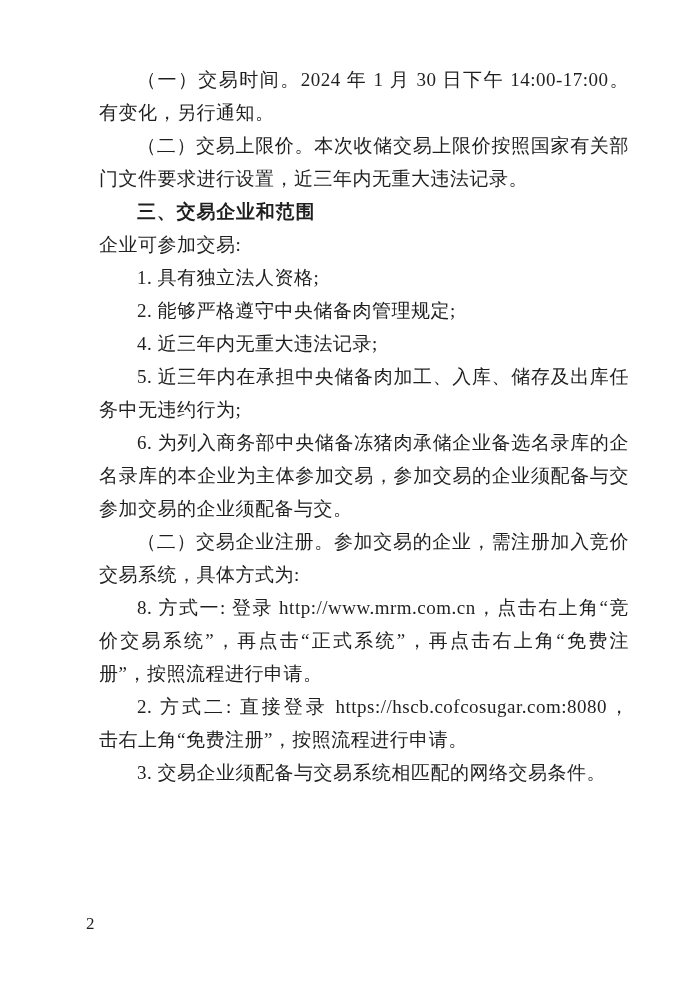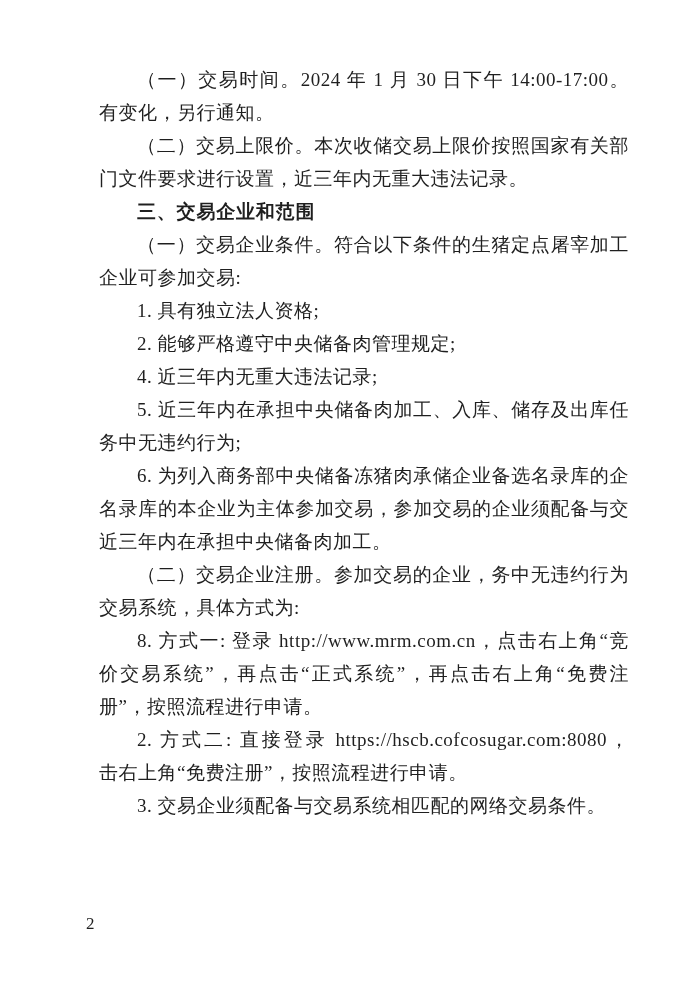--- a/index.html
+++ b/index.html
@@ -57,31 +57,30 @@
 </head>
 <body>
 
 <div class="page">
   <div class="content">
     <div class="line indent fill">（一）交易时间。2024 年 1 月 30 日下午 14:00-17:00。如</div>
     <div class="line">有变化，另行通知。</div>
     <div class="line indent fill">（二）交易上限价。本次收储交易上限价按照国家有关部</div>
     <div class="line">门文件要求进行设置，近三年内无重大违法记录。</div>
     <div class="line indent heading">三、交易企业和范围</div>
-    <div class="line indent fill">（一）交易企业条件。符合以下条件的生猪定点屠宰加工</div>
     <div class="line">企业可参加交易:</div>
     <div class="line indent">1. 具有独立法人资格;</div>
     <div class="line indent">2. 能够严格遵守中央储备肉管理规定;</div>
     <div class="line indent">4. 近三年内无重大违法记录;</div>
     <div class="line indent fill">5. 近三年内在承担中央储备肉加工、入库、储存及出库任</div>
     <div class="line">务中无违约行为;</div>
     <div class="line indent fill">6. 为列入商务部中央储备冻猪肉承储企业备选名录库的企</div>
     <div class="line fill">名录库的本企业为主体参加交易，参加交易的企业须配备与交</div>
-    <div class="line">近三年内在承担中央储备肉加工。</div>
-    <div class="line indent fill">（二）交易企业注册。参加交易的企业，务中无违约行为</div>
+    <div class="line">参加交易的企业须配备与交。</div>
+    <div class="line indent fill">（二）交易企业注册。参加交易的企业，需注册加入竞价</div>
     <div class="line">交易系统，具体方式为:</div>
     <div class="line indent fill">8. 方式一: 登录 http://www.mrm.com.cn，点击右上角“竞</div>
     <div class="line fill">价交易系统”，再点击“正式系统”，再点击右上角“免费注</div>
     <div class="line">册”，按照流程进行申请。</div>
     <div class="line indent fill">2. 方式二: 直接登录 https://hscb.cofcosugar.com:8080，</div>
     <div class="line">击右上角“免费注册”，按照流程进行申请。</div>
     <div class="line indent">3. 交易企业须配备与交易系统相匹配的网络交易条件。</div>
   </div>
   <div class="pageno">2</div>
 </div>

